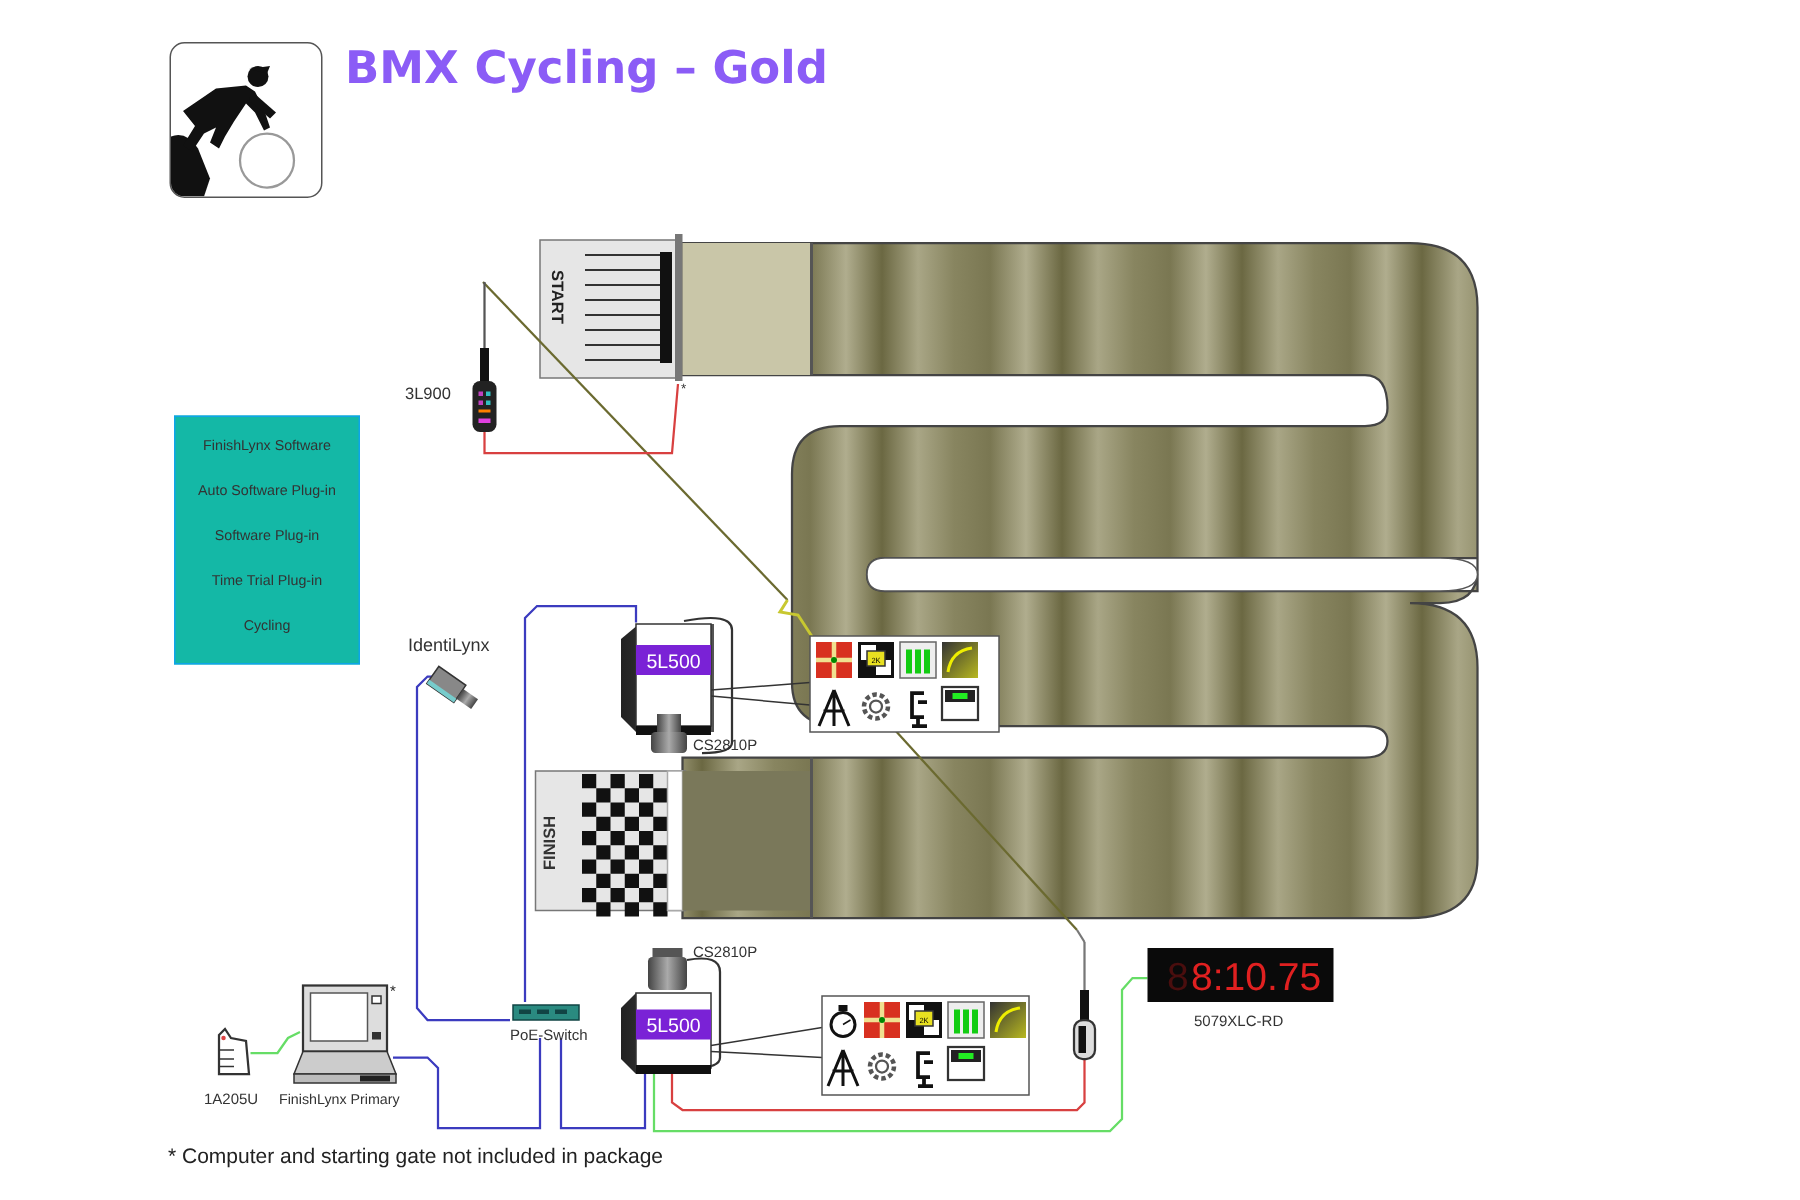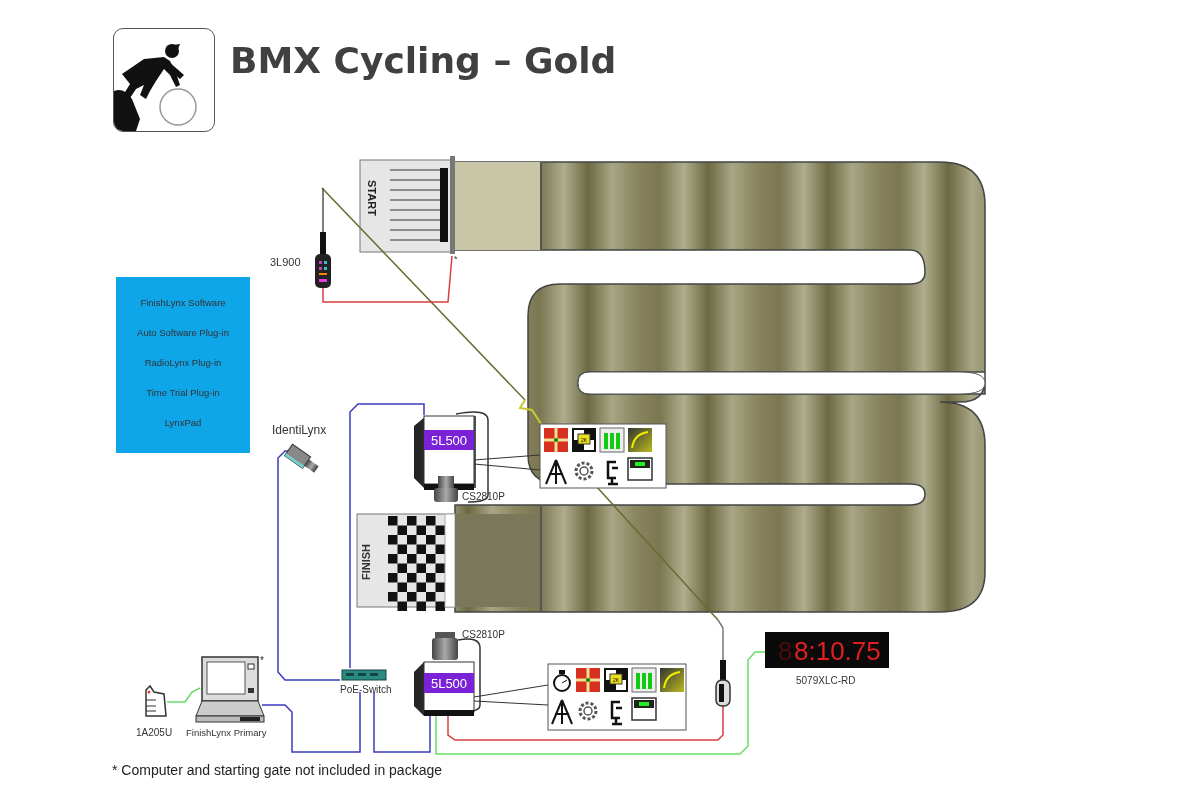--- a/index.html
+++ b/index.html
@@ -1,20 +1,20 @@
 <!DOCTYPE html>
 <html><head>
 <meta charset="utf-8">
 <style>
   html, body { margin:0; padding:0; background:#ffffff; }
   body { width:1200px; height:800px; position:relative; overflow:hidden; font-family:"Liberation Sans", sans-serif; }
   .abs { position:absolute; }
   .logo-box { left:113px; top:28px; width:100px; height:102px; border:1.5px solid #555; border-radius:10px; background:#fff; overflow:hidden; }
-  .title { left:230px; top:40px; font-size:36px; font-weight:bold; color:#404040; font-family:"DejaVu Sans", sans-serif; letter-spacing:0px; }
-  .soft-box { left:116px; top:277px; width:122px; height:164px; border:6px solid #0ea5e9; background:#0ea5e9; }
+  .title { left:230px; top:28px; font-size:30px; font-weight:bold; color:#8b5cf6; font-family:"DejaVu Sans", sans-serif; letter-spacing:0px; }
+  .soft-box { left:116px; top:277px; width:122px; height:164px; border:1px solid #0ea5e9; background:#14b8a6; }
   .soft-box div { font-size:9.5px; color:#333; text-align:center; height:30px; line-height:30px; }
   .soft-box div:first-child { margin-top:5px; }
   .footnote { left:112px; top:762px; font-size:14px; color:#222; }
   svg text { font-family:"Liberation Sans", sans-serif; }
 </style>
 </head>
 <body>
 
 <div class="abs logo-box">
   <svg width="100" height="102" viewBox="0 0 100 102">
@@ -25,23 +25,23 @@
     <path d="M54 32 L70 46 L66 50 L52 38 Z" fill="#111"></path>
     <circle cx="64" cy="78" r="18" fill="#fff" stroke="#999" stroke-width="1.5"></circle>
   </svg>
 </div>
 
 <div class="abs title">BMX Cycling – Gold</div>
 
 <div class="abs soft-box">
   <div>FinishLynx Software</div>
   <div>Auto Software Plug-in</div>
-  <div>RadioLynx Plug-in</div>
+  <div>Software Plug-in</div>
   <div>Time Trial Plug-in</div>
-  <div>LynxPad</div>
+  <div>Cycling</div>
 </div>
 
 <svg class="abs" style="left:0;top:0" width="1200" height="800" viewBox="0 0 1200 800">
   <defs>
     <linearGradient id="trackGrad" x1="0" y1="0" x2="1" y2="0" spreadMethod="repeat">
       <stop offset="0" stop-color="#6d6a45"></stop>
       <stop offset="0.25" stop-color="#b3b090"></stop>
       <stop offset="0.5" stop-color="#6a6740"></stop>
       <stop offset="0.75" stop-color="#a8a585"></stop>
       <stop offset="1" stop-color="#6d6a45"></stop>

